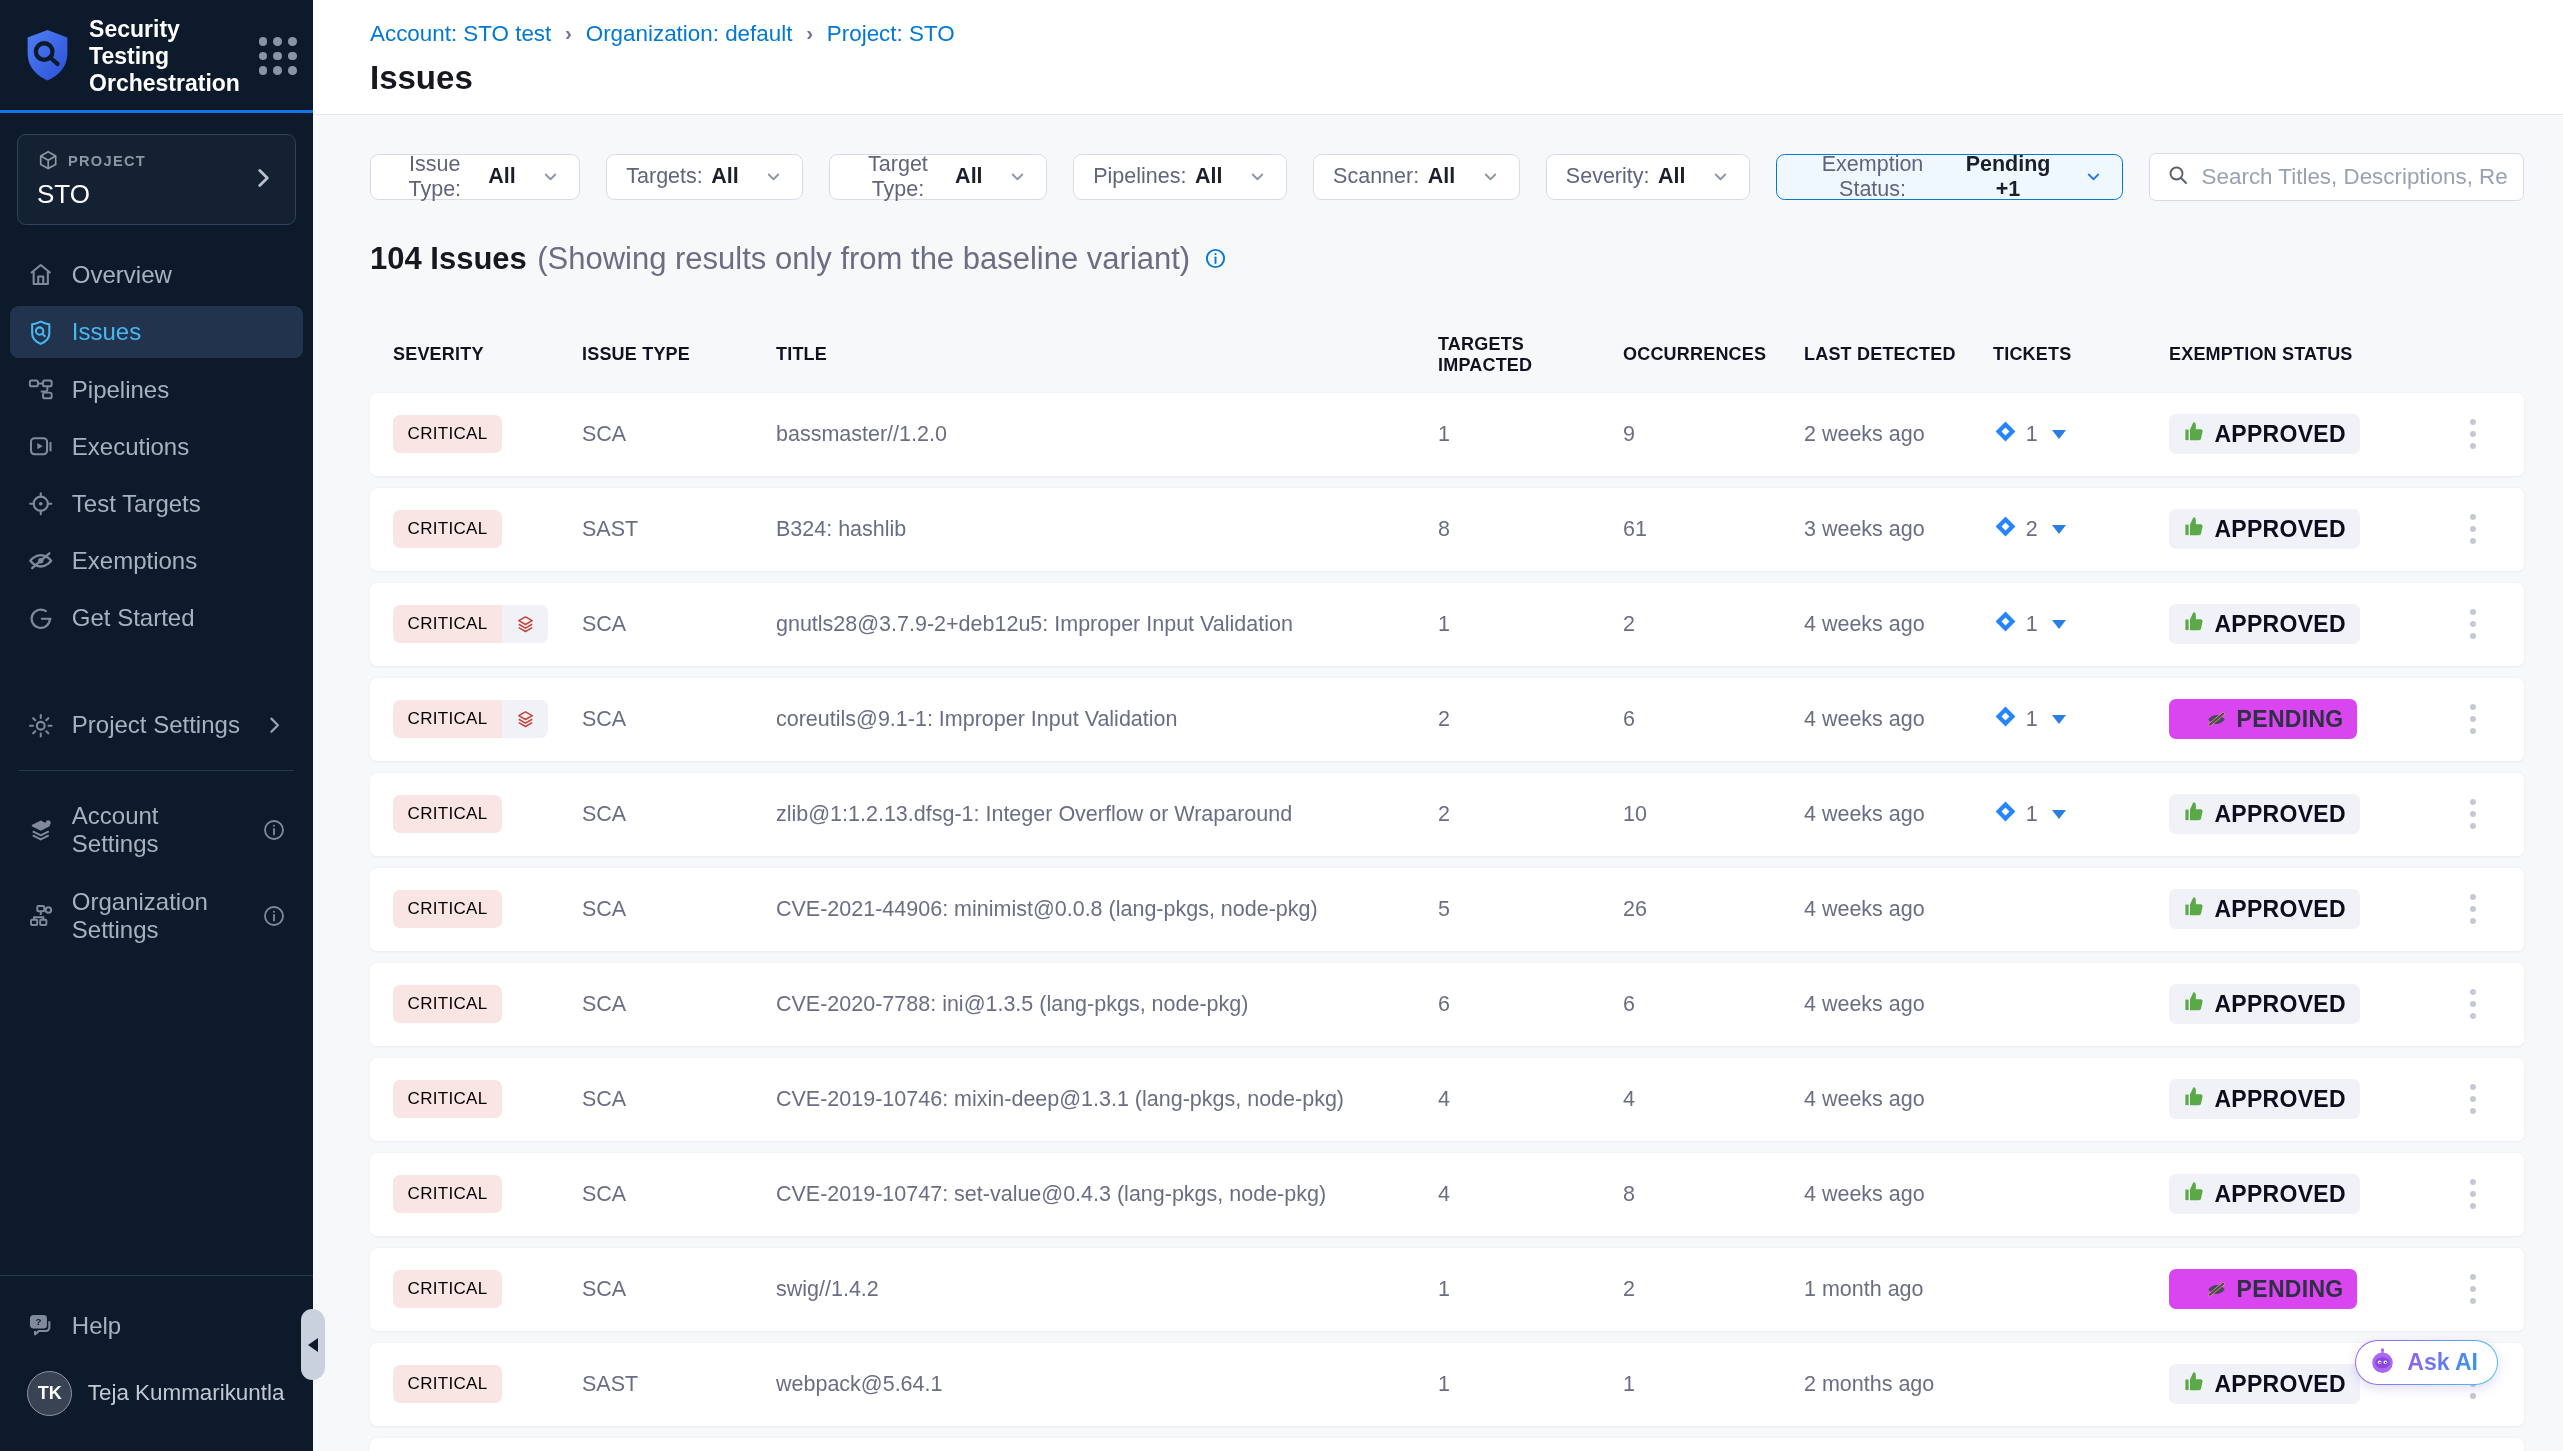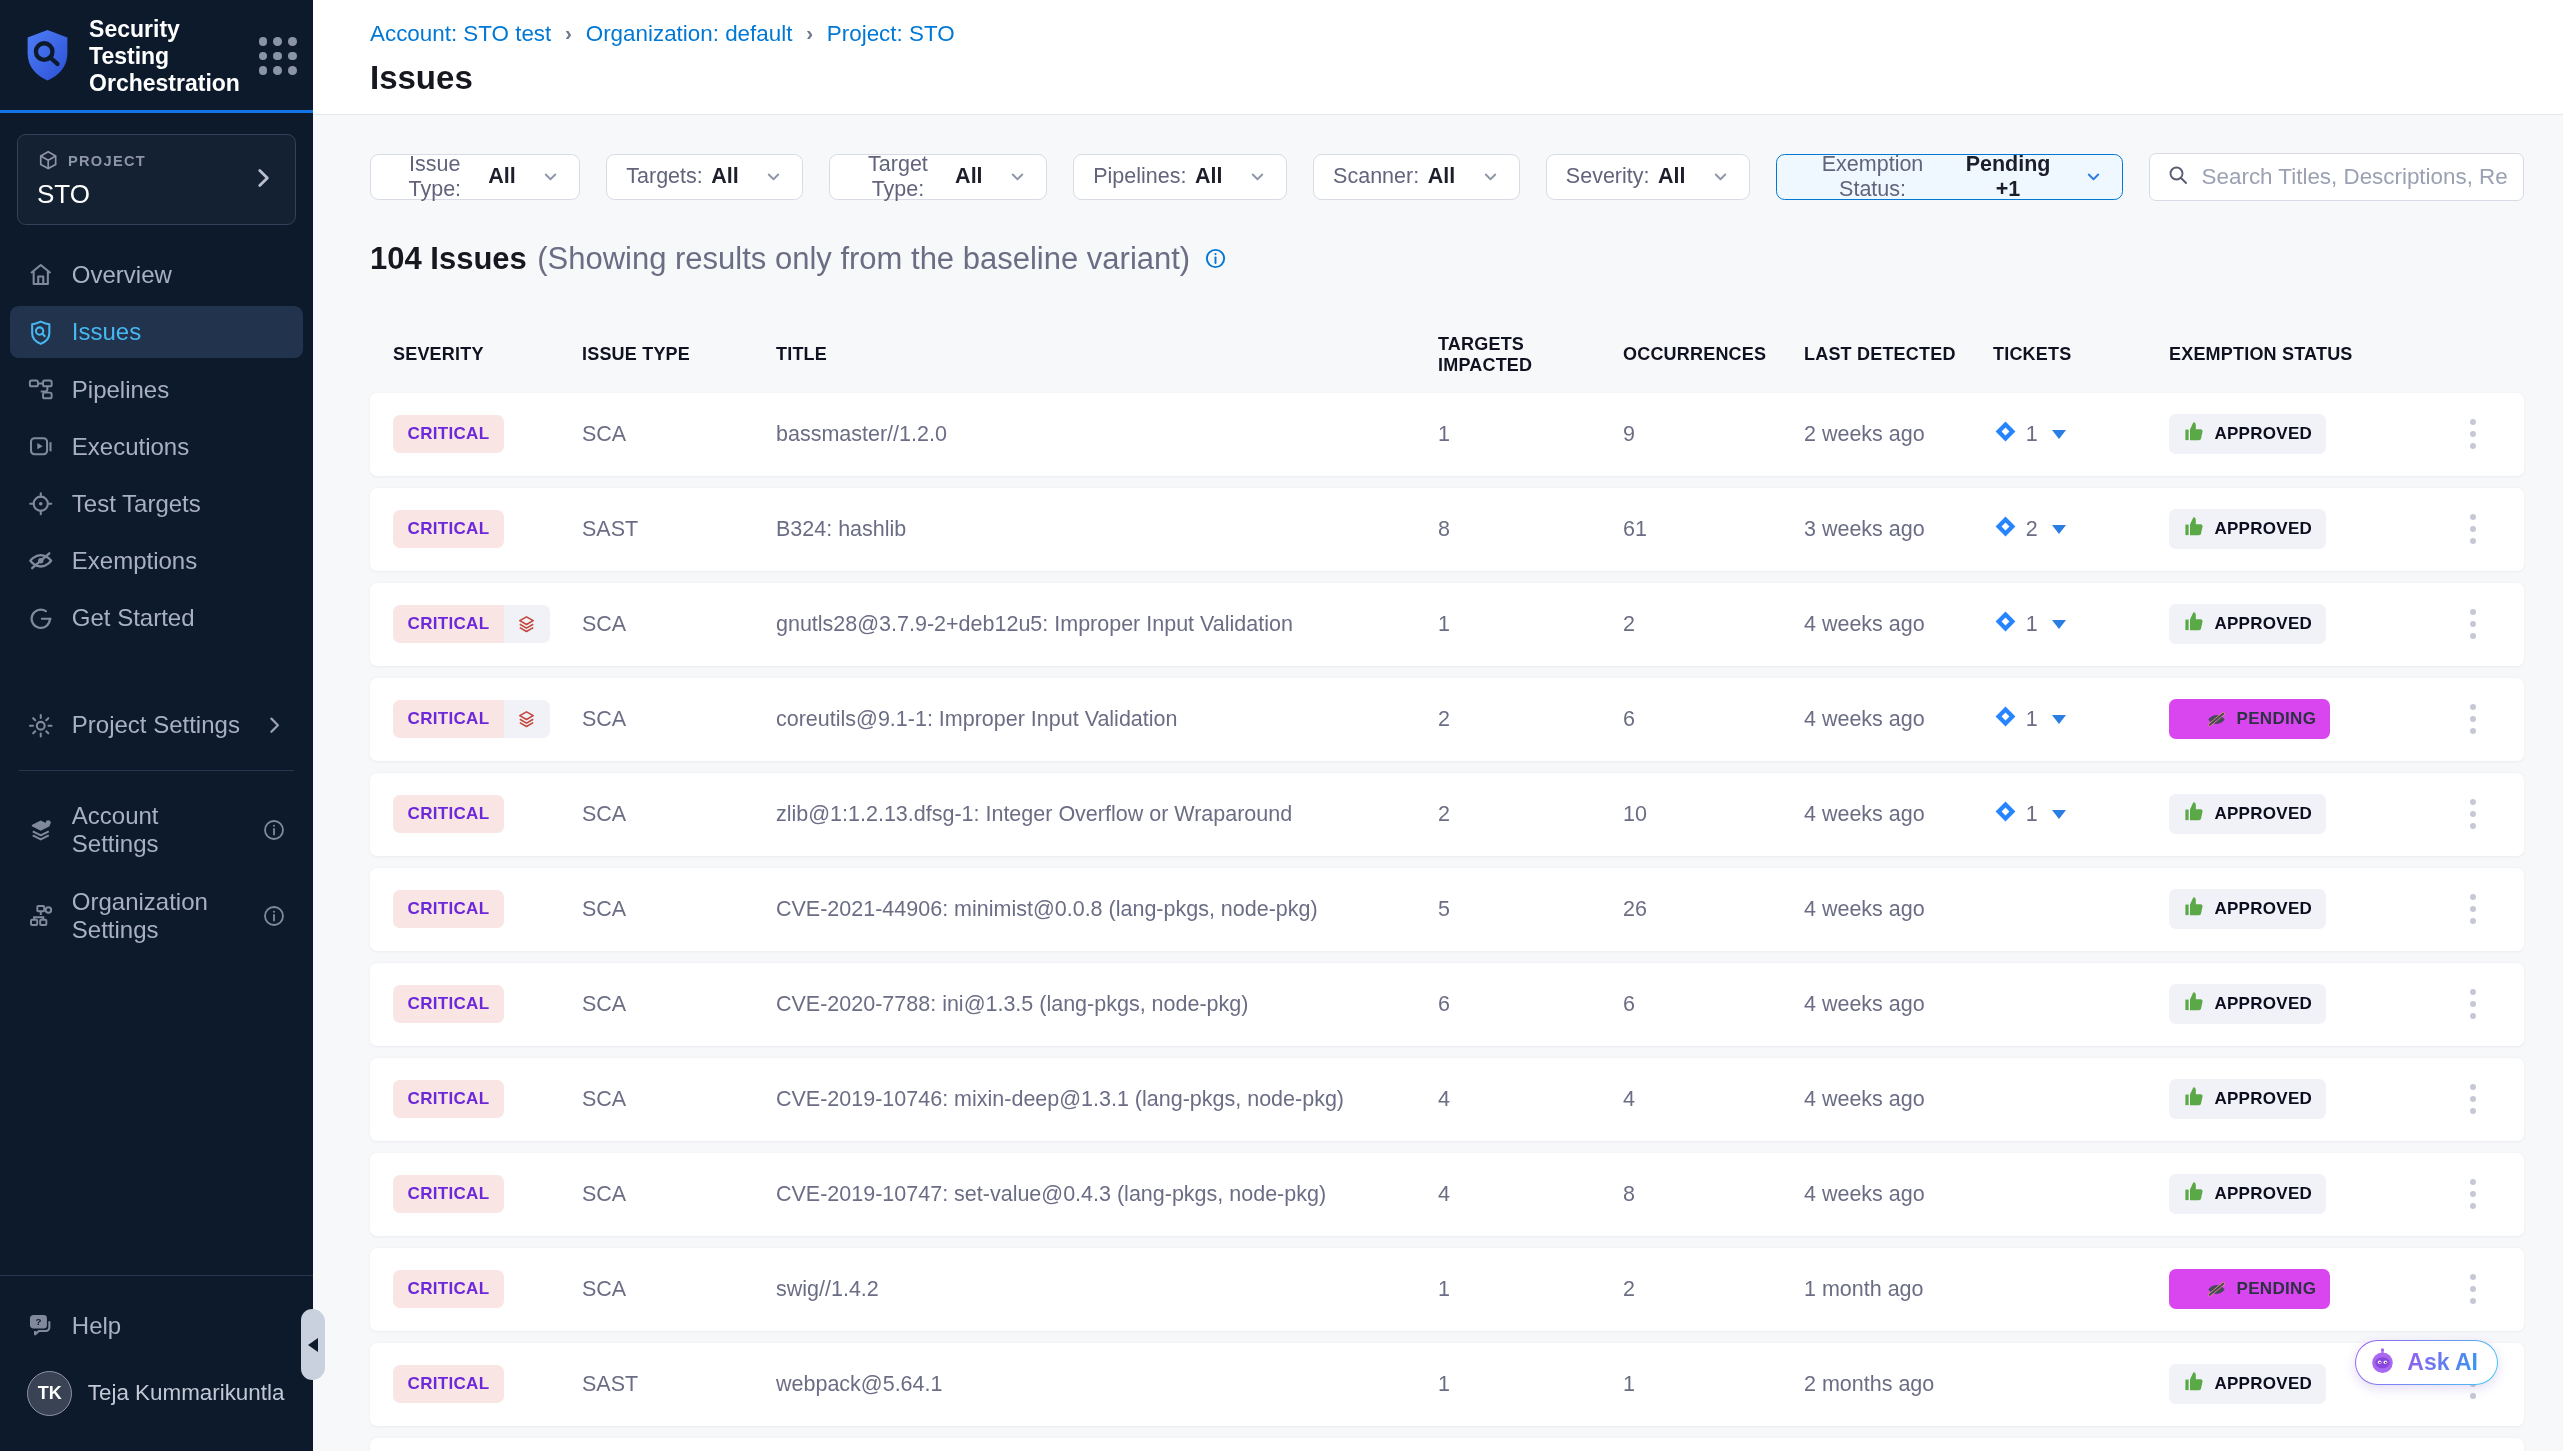--- a/index.html
+++ b/index.html
@@ -79,33 +79,33 @@
     align-items:center; }
   .table-header { margin-top:57px; padding:0 20.6px 0 23px; }
   .table-header .th { font-size:18px; font-weight:700; color:#111221; letter-spacing:0.2px; }
   .table-body { margin-top:17px; }
 
   .row { background:#fff; border-radius:6.9px; height:83px; margin-bottom:12px;
     padding:0 20.6px 0 23px; box-shadow:0 0.9px 2.6px rgba(40,41,61,0.06); cursor:pointer; }
   .cell { font-size:21.5px; color:#6b6d85; white-space:nowrap; overflow:hidden; text-overflow:ellipsis; }
 
   .sev-badge { display:inline-flex; align-items:stretch; height:38px; }
-  .sev-text { display:flex; align-items:center; background:#f9e6e4; color:#6d28d9; font-weight:700;
+  .sev-text { display:flex; align-items:center; background:#f9e6e4; color:#000000; font-weight:400;
     font-size:17px; letter-spacing:0.3px; padding:0 14.6px; border-radius:6.9px; }
   .sev-badge.with-variants .sev-text { border-radius:6.9px 0 0 6.9px; }
   .variants { display:none; align-items:center; justify-content:center; width:46px;
     background:#f1f2f8; border-radius:0 6.9px 6.9px 0; }
   .sev-badge.with-variants .variants { display:flex; }
 
   .ticket-wrap { display:inline-flex; align-items:center; gap:7.7px; }
   .ticket-wrap .caret { width:0; height:0; border-left:7.7px solid transparent; border-right:7.7px solid transparent;
     border-top:9.5px solid #2a7de1; margin-left:6.9px; }
 
   .ex-badge { display:inline-flex; align-items:center; gap:8.6px; height:40px; padding:0 13.8px;
-    border-radius:6.9px; font-size:17px; font-weight:700; letter-spacing:0.3px; }
+    border-radius:6.9px; font-size:23px; font-weight:700; letter-spacing:0.3px; }
   .ex-badge .ico-eyeoff { display:none; }
   .ex-badge.approved { background:#f1f2f8; color:#0b0c1e; }
   .ex-badge.pending { background:#d946ef; color:#2e3144;padding-left:36px; }
   .ex-badge.pending .ico-eyeoff { display:flex; }
 
   .kebab { display:flex; justify-content:center; }
   .dots { display:flex; flex-direction:column; gap:6px; padding:6.9px; cursor:pointer; }
   .dots i { width:6px; height:6px; border-radius:50%; background:#c5c9d6; }
 
   .ask-ai { position:absolute; right:65px; bottom:67px; display:flex; align-items:center; gap:10.3px;

